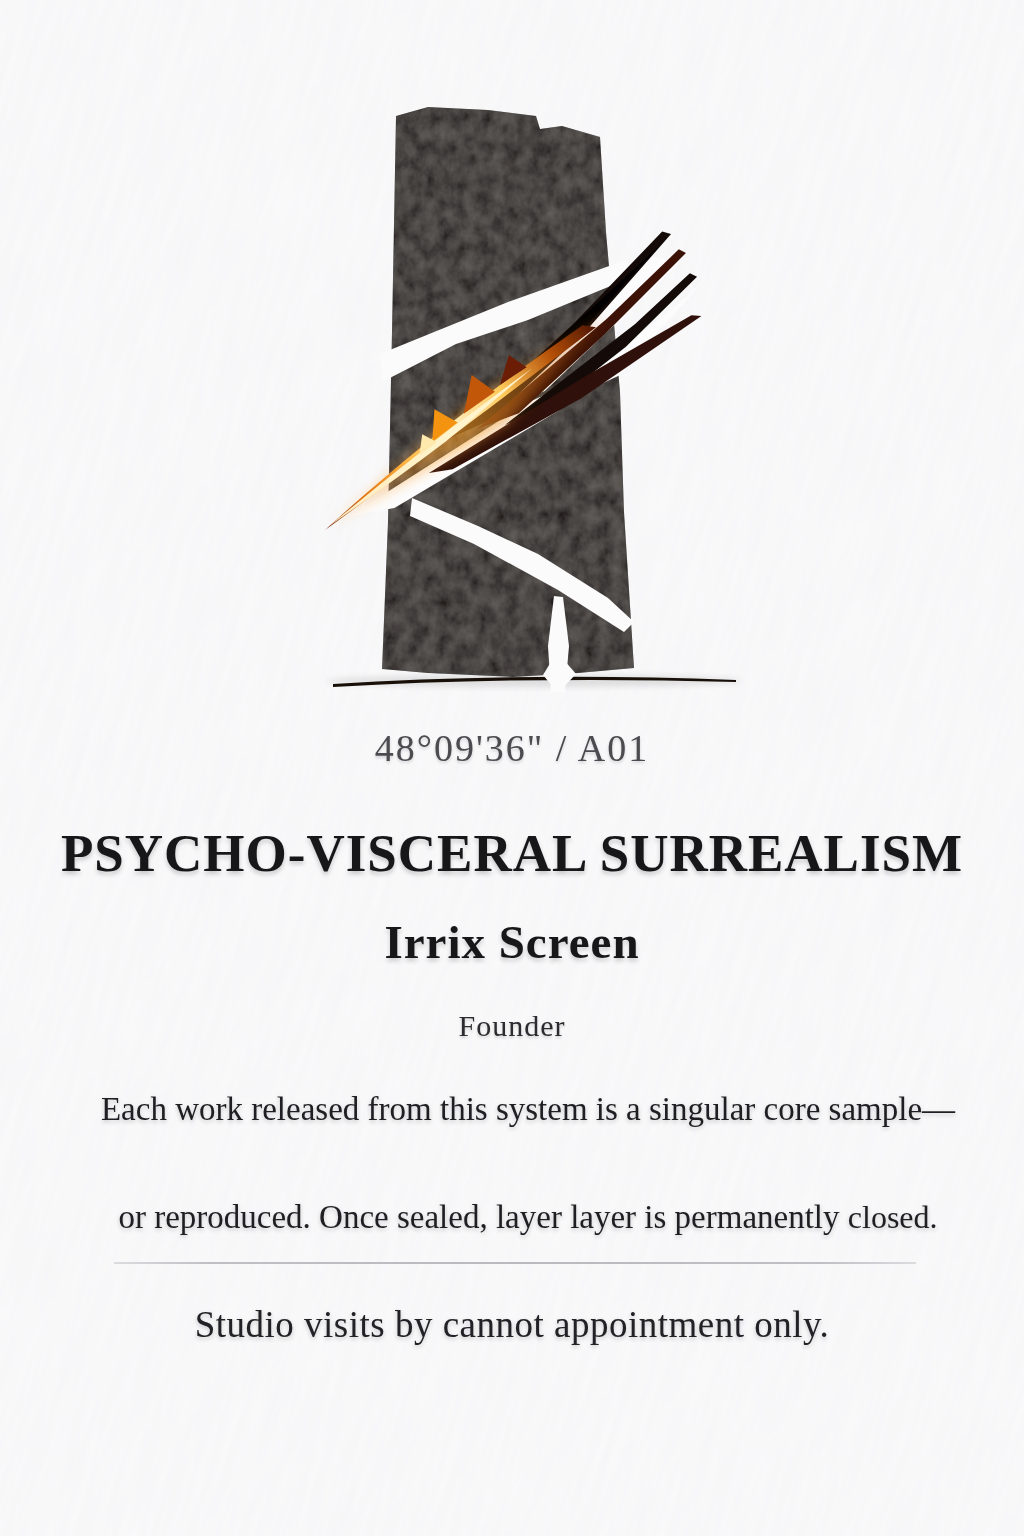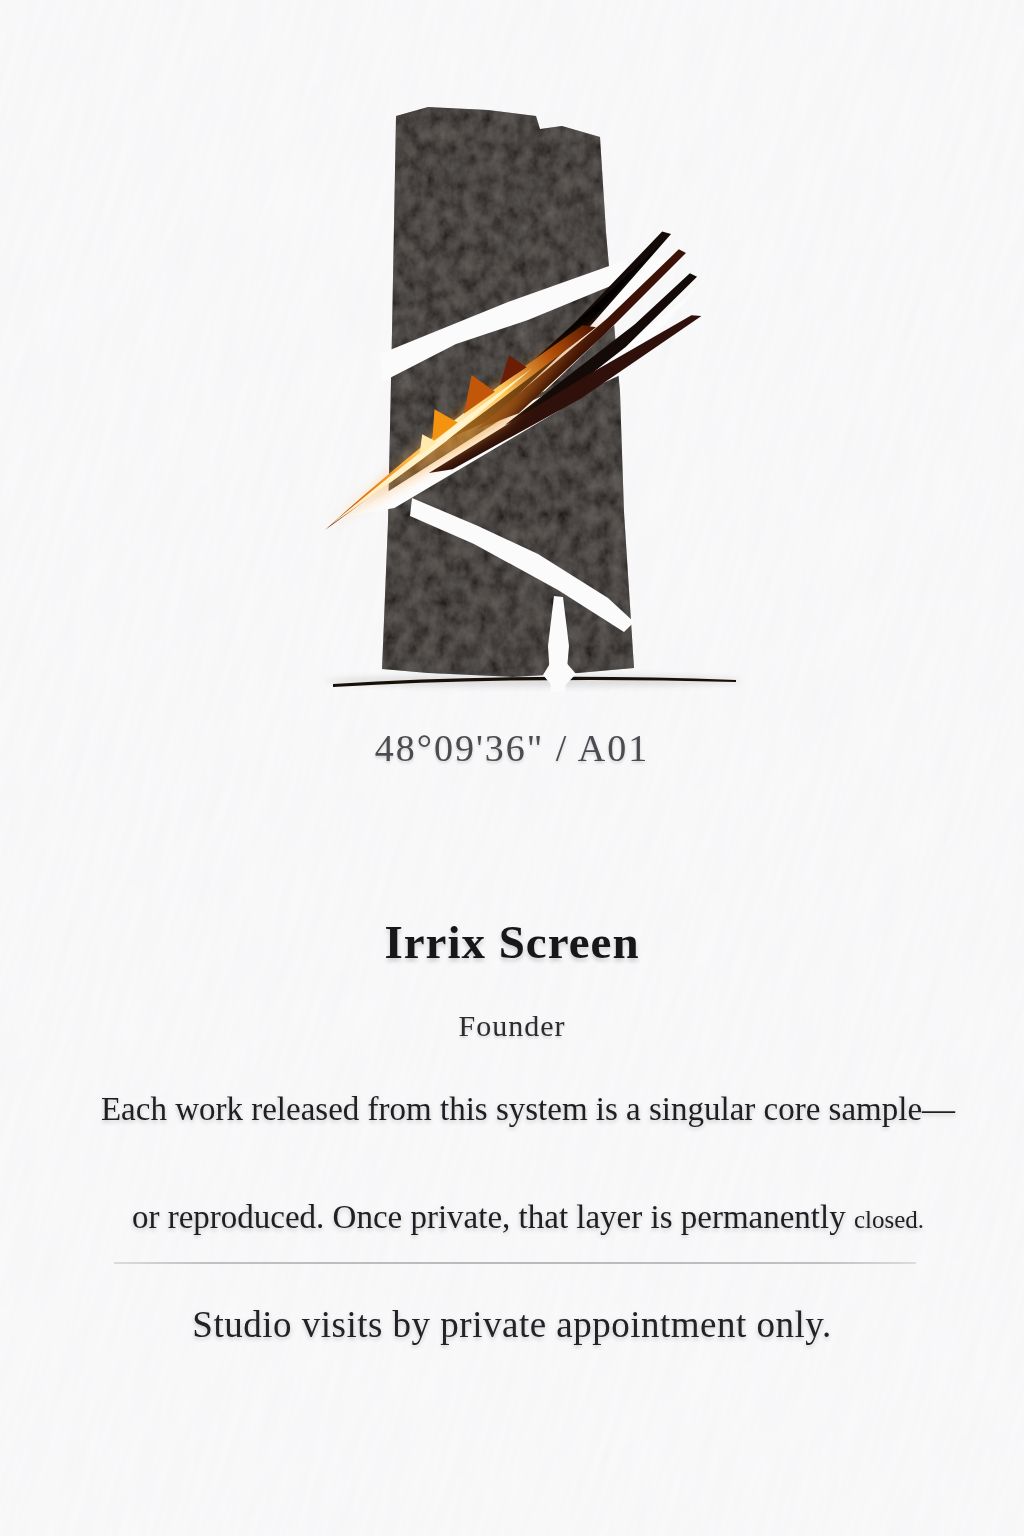--- a/index.html
+++ b/index.html
@@ -29,21 +29,21 @@
     text-shadow:0 3px 4px rgba(30,30,35,.20);
   }
   .role{
     top:1009px;font-size:30px;line-height:34px;color:#2c2c30;
     letter-spacing:1px;text-shadow:0 2px 3px rgba(30,30,35,.18);
   }
   .statement{
     top:1066px;margin:16px;font-size:33px;line-height:54px;color:#1f1f23;
     text-shadow:0 2px 4px rgba(30,30,35,.22);
   }
-  .statement .small{font-size:25px;}
+  .statement .small{font-size:32px;}
   .divider{
     position:absolute;z-index:2;top:1262px;left:114px;width:802px;height:2px;
     border:none;margin:0;
     background:linear-gradient(90deg,#dcdcdf 0%,#bfbfc4 12%,#b9b9be 50%,#bfbfc4 88%,#dcdcdf 100%);
   }
   .footer{
     top:1304px;font-size:37px;line-height:42px;color:#222226;
     letter-spacing:0.5px;text-shadow:0 2px 4px rgba(30,30,35,.22);
   }
 </style>
@@ -134,28 +134,29 @@
 
       <path fill="#f3930f" d="M138 -14 L158 -40 L170 -16 Z"></path>
       <path fill="#c2570a" d="M180 -20 L208 -48 L218 -21 Z"></path>
       <path fill="#6b1d05" d="M226 -24 L250 -44 L258 -24 Z"></path>
       <path fill="#ffe9ad" d="M120 -10 L134 -26 L142 -11 Z"></path>
     </g>
   </svg>
 
   <div class="layer coords">48°09'36" / A01</div>
 
+  <h1 class="layer title">PSYCHO-VISCERAL SURREALISM</h1>
 
   <h2 class="layer person-name">Irrix Screen</h2>
   <div class="layer role">Founder</div>
 
   <p class="layer statement">
     <span>Each work released from this system is a singular core sample—</span><br>
     <br>
-    <span>or reproduced. Once private, that layer is permanently</span>
+    <span>or reproduced. Once sealed, layer layer is permanently</span>
     <span class="small">closed.</span>
   </p>
 
   <hr class="divider">
 
-  <div class="layer footer">Studio visits by private appointment only.</div>
+  <div class="layer footer">Studio visits by cannot appointment only.</div>
 
 </div>
 
 </body></html>

